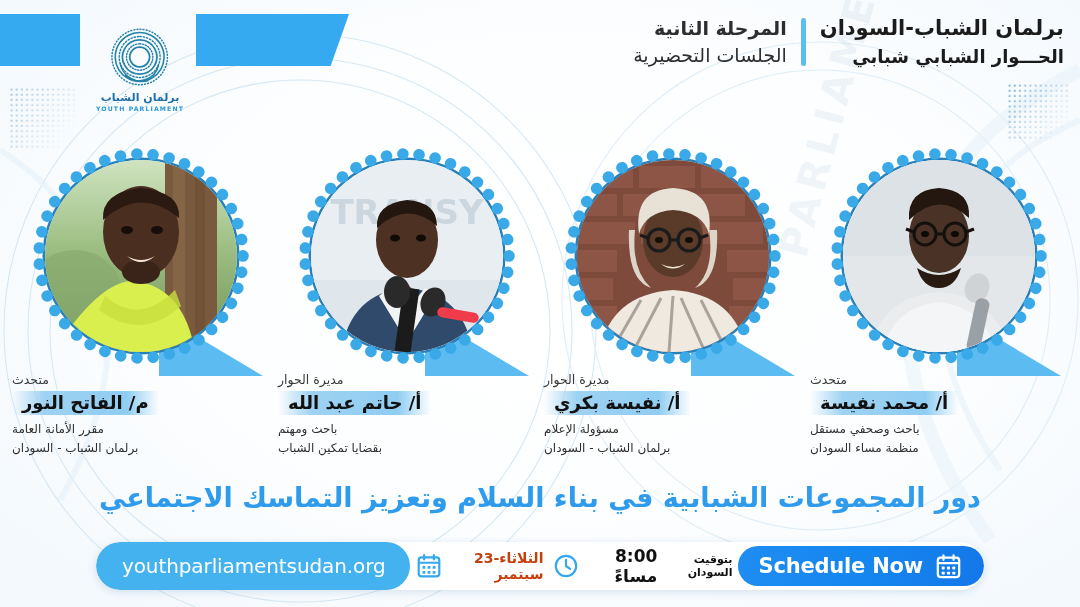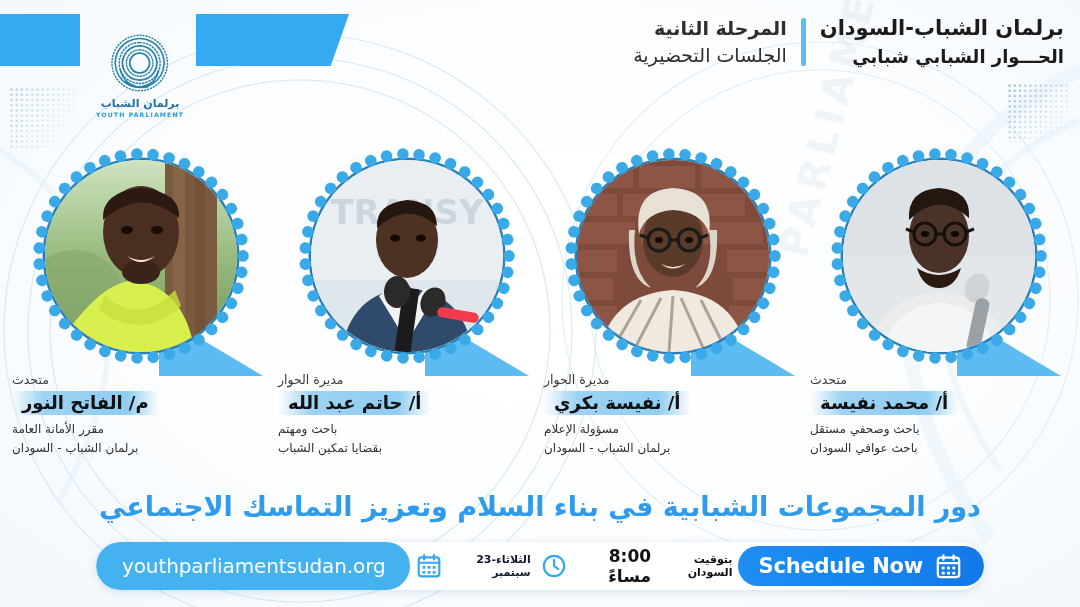--- a/index.html
+++ b/index.html
@@ -41,21 +41,21 @@
   }
   .shape-para {
     position:absolute; left:196px; top:14px;
     width:153px; height:52px;
     background:#36aaf0;
     clip-path:polygon(0 0, 100% 0, 88% 100%, 0 100%);
   }
 
   
   .logo-block {
-    position:absolute; left:90px; top:30px;
+    position:absolute; left:90px; top:24px;
     width:100px; text-align:center;
   }
   .logo-mark { width:66px; height:66px; margin:0 auto; display:block; }
   .logo-ar {
     font-size:11px; font-weight:700; color:#1d6fa5;
     margin-top:2px; line-height:1.1;
   }
   .logo-en {
     font-size:6.2px; font-weight:700; letter-spacing:1.1px;
     color:#2a9ad6; margin-top:1px;
@@ -131,21 +131,20 @@
 
   
   .main-title {
     position:absolute; left:0; right:0; top:480px;
     text-align:center; direction:rtl;
     font-size:27px; font-weight:700;
     color:#2e9bec;
     line-height:1.34;
     letter-spacing:-0.2px;
     padding:0 50px;
-    margin-top:9px;
   }
 
   
   .bottom-bar {
     position:absolute; left:96px; top:542px;
     width:888px; height:48px;
     background:#ffffff;
     border-radius:26px;
     box-shadow:0 2px 9px rgba(40,100,150,0.17);
     display:flex; flex-direction:row-reverse;
@@ -163,21 +162,21 @@
   }
   .site-pill span {
     color:#ffffff; font-size:20px; font-weight:400;
     direction:ltr; letter-spacing:-0.1px;
   }
   .bar-mid {
     flex:1; display:flex; flex-direction:row-reverse;
     align-items:center; justify-content:center;
     gap:10px; direction:rtl; padding:0 6px;
   }
-  .date-txt { font-size:11px; font-weight:700; color:#0f172a; }
+  .date-txt { font-size:14px; font-weight:700; color:#c2410c; }
   .time-txt { font-size:17px; font-weight:700; color:#111; }
   .tz-txt   { font-size:11px; font-weight:700; color:#111; }
   .ico-cal, .ico-clock { flex:0 0 auto; display:block; }
 
   .schedule-btn {
     height:40px;
     background:linear-gradient(100deg,#1f8df2 0%, #1586f0 50%, #1478e8 100%);
     border-radius:26px;
     display:flex; flex-direction:row-reverse; align-items:center;
     gap:12px; padding:0 22px 0 20px;
@@ -445,21 +444,21 @@
         <svg class="photo-ring" viewBox="0 0 216 216" aria-hidden="true">
           <circle cx="108" cy="108" r="102" fill="none" stroke="#3aa9e8" stroke-width="11.5" stroke-linecap="round" stroke-dasharray="0.1 16.3"></circle>
         </svg>
       </div>
       <div class="speaker-text">
         <div class="role">متحدث</div>
         <div class="name-wrap">
           <span class="name">أ/ محمد نفيسة</span>
         </div>
         <div class="org1">باحث وصحفي مستقل</div>
-        <div class="org2">باحث عوافي السودان</div>
+        <div class="org2">منظمة مساء السودان</div>
       </div>
     </div>
 
   </div>
 
   <div class="main-title">دور المجموعات الشبابية في بناء السلام وتعزيز التماسك الاجتماعي</div>
 
   <div class="bottom-bar">
 
     <div class="site-pill">

